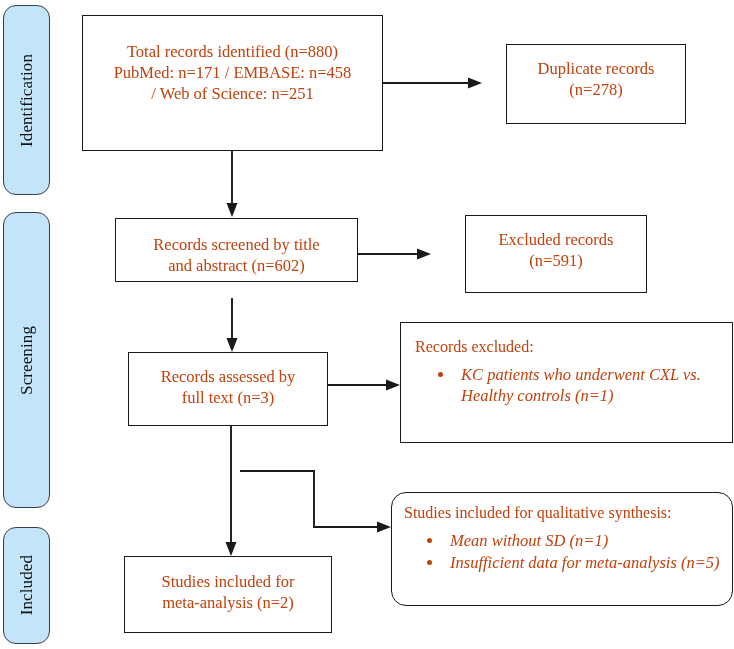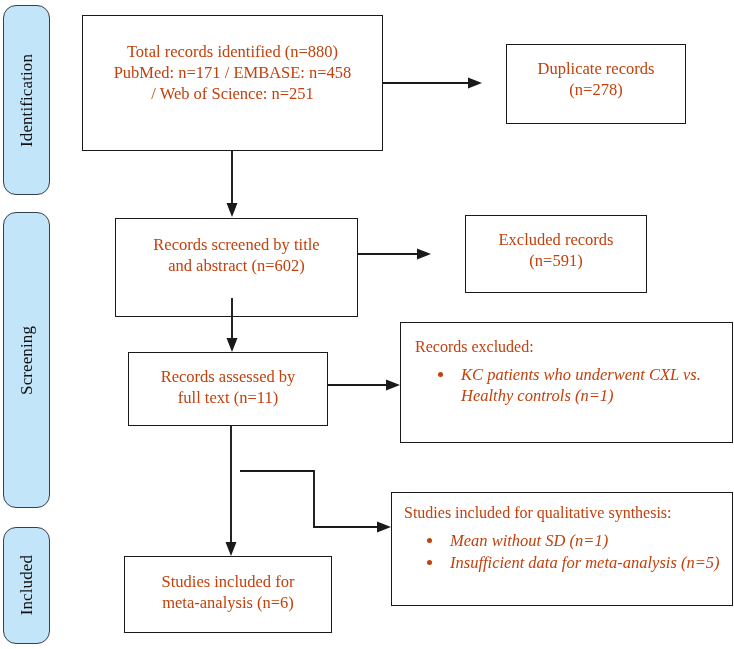--- a/index.html
+++ b/index.html
@@ -65,21 +65,21 @@
 
   #box-total-records {
     left: 82px; top: 15px; width: 301px; height: 136px;
     padding-top: 26px;
   }
   #box-duplicates {
     left: 506px; top: 44px; width: 180px; height: 80px;
     padding-top: 14px;
   }
   #box-screened {
-    left: 115px; top: 218px; width: 243px; height: 99px;
+    left: 115px; top: 218px; width: 243px; height: 64px;
     padding-top: 16px;
   }
   #box-excluded-records {
     left: 431px; top: 215px; width: 182px; height: 78px;
     padding-top: 14px;
     margin-left: 34px;
   }
   #box-fulltext {
     left: 128px; top: 352px; width: 200px; height: 74px;
     padding-top: 14px;
@@ -90,20 +90,21 @@
   }
 
   
   #box-records-excluded {
     left: 400px; top: 322px; width: 333px; height: 121px;
     padding: 14px 10px 0 14px;
   }
   #box-qualitative {
     left: 391px; top: 492px; width: 342px; height: 114px;
     padding: 10px 8px 0 12px;
+    border-radius: 15px;
   }
   .list-heading {
     display: block;
     font-size: 16px;
     margin-bottom: 8px;
   }
   ul.bullets {
     margin: 0;
     padding-left: 40px;
     list-style: disc;
@@ -165,41 +166,41 @@
 and abstract (n=602)</span>
   </div>
 
   <div class="flow-box centered-text" id="box-excluded-records">
     <span class="box-text">Excluded records
 (n=591)</span>
   </div>
 
   <div class="flow-box centered-text" id="box-fulltext">
     <span class="box-text">Records assessed by
-full text (n=11)</span>
+full text (n=3)</span>
   </div>
 
   <div class="flow-box" id="box-records-excluded">
     <span class="list-heading">Records excluded:</span>
     <ul class="bullets">
       <li>KC patients who underwent CXL vs. Healthy controls (n=1)</li>
     </ul>
   </div>
 
   <div class="flow-box" id="box-qualitative">
     <span class="list-heading">Studies included for qualitative synthesis:</span>
     <ul class="bullets">
       <li>Mean without SD (n=1)</li>
       <li>Insufficient data for meta-analysis (n=5)</li>
     </ul>
   </div>
 
   <div class="flow-box centered-text" id="box-meta-analysis">
     <span class="box-text">Studies included for
-meta-analysis (n=6)</span>
+meta-analysis (n=2)</span>
   </div>
 
   <svg id="connectors" viewBox="0 0 734 649" xmlns="http://www.w3.org/2000/svg">
 
     <g>
       <line class="conn-line" x1="383" y1="83" x2="471" y2="83"></line>
       <polygon class="conn-head" points="482,83 468,77.5 468,88.5"></polygon>
     </g>
 
     <g>

